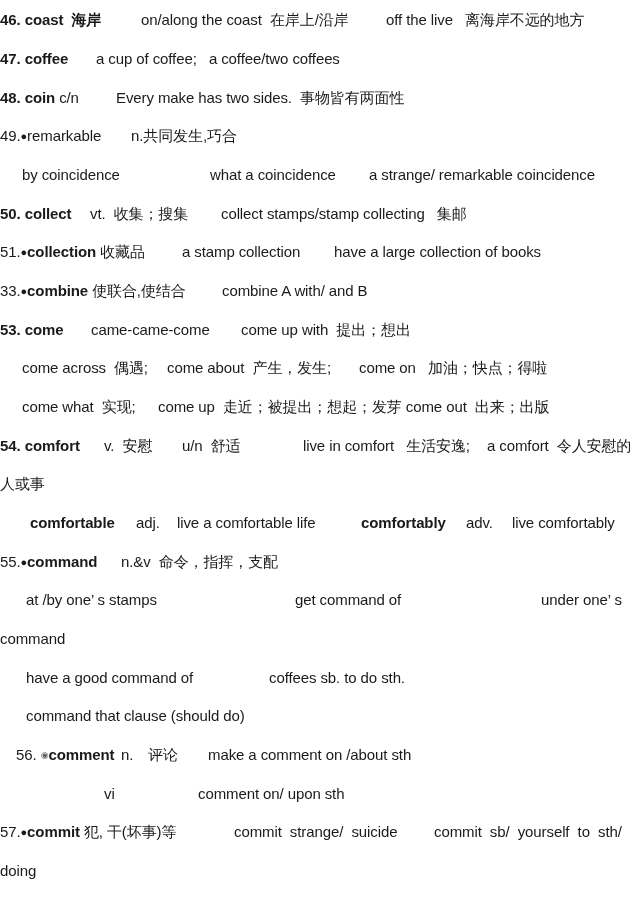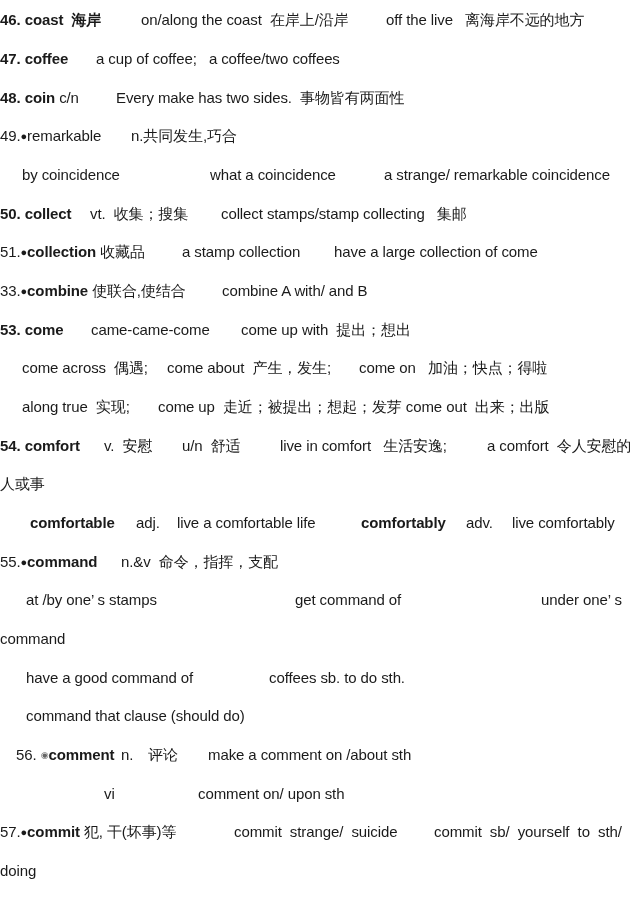--- a/index.html
+++ b/index.html
@@ -51,62 +51,62 @@
   </div>
 
   <div class="line" style="top:124px">
     <span class="seg" style="left:0"><span>49.</span><span class="dot">●</span><span>remarkable</span></span>
     <span class="seg" style="left:131px">n.共同发生,巧合</span>
   </div>
 
   <div class="line" style="top:163px">
     <span class="seg" style="left:22px">by coincidence</span>
     <span class="seg" style="left:210px">what a coincidence</span>
-    <span class="seg" style="left:384px">a strange/ remarkable coincidence</span>
+    <span class="seg" style="left:369px">a strange/ remarkable coincidence</span>
   </div>
 
   <div class="line" style="top:202px">
     <span class="seg b" style="left:0"><span>50.</span> <span>collect</span></span>
     <span class="seg" style="left:90px">vt.  收集；搜集</span>
     <span class="seg" style="left:221px">collect stamps/stamp collecting   集邮</span>
   </div>
 
   <div class="line" style="top:240px">
     <span class="seg" style="left:0"><span>51.</span><span class="dot">●</span><b>collection</b> <span>收藏品</span></span>
     <span class="seg" style="left:182px">a stamp collection</span>
-    <span class="seg" style="left:334px">have a large collection of come</span>
+    <span class="seg" style="left:334px">have a large collection of books</span>
   </div>
 
   <div class="line" style="top:279px">
     <span class="seg" style="left:0"><span>33.</span><span class="dot">●</span><b>combine</b> <span>使联合,使结合</span></span>
     <span class="seg" style="left:222px">combine A with/ and B</span>
   </div>
 
   <div class="line" style="top:318px">
     <span class="seg b" style="left:0"><span>53.</span> <span>come</span></span>
     <span class="seg" style="left:91px">came-came-come</span>
     <span class="seg" style="left:241px">come up with  提出；想出</span>
   </div>
 
   <div class="line" style="top:356px">
     <span class="seg" style="left:22px">come across  偶遇;</span>
     <span class="seg" style="left:167px">come about  产生，发生;</span>
     <span class="seg" style="left:359px">come on   加油；快点；得啦</span>
   </div>
 
   <div class="line" style="top:395px">
-    <span class="seg" style="left:22px">along true  实现;</span>
+    <span class="seg" style="left:22px">come what  实现;</span>
     <span class="seg" style="left:158px">come up  走近；被提出；想起；发芽 come out  出来；出版</span>
   </div>
 
   <div class="line" style="top:434px">
     <span class="seg b" style="left:0"><span>54.</span> <span>comfort</span></span>
     <span class="seg" style="left:104px">v.  安慰</span>
     <span class="seg" style="left:182px">u/n  舒适</span>
-    <span class="seg" style="left:280px">live in comfort   生活安逸;</span>
+    <span class="seg" style="left:303px">live in comfort   生活安逸;</span>
     <span class="seg" style="left:487px">a comfort  令人安慰的</span>
   </div>
 
   <div class="line" style="top:472px">
     <span class="seg" style="left:0">人或事</span>
   </div>
 
   <div class="line" style="top:511px">
     <span class="seg b" style="left:30px">comfortable</span>
     <span class="seg" style="left:136px">adj.</span>

